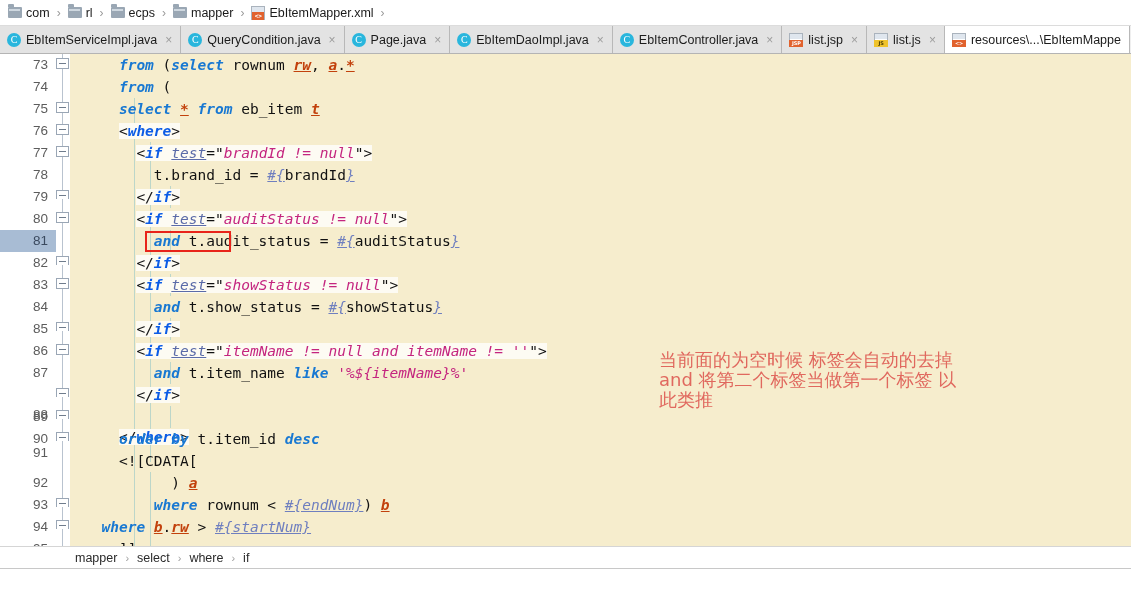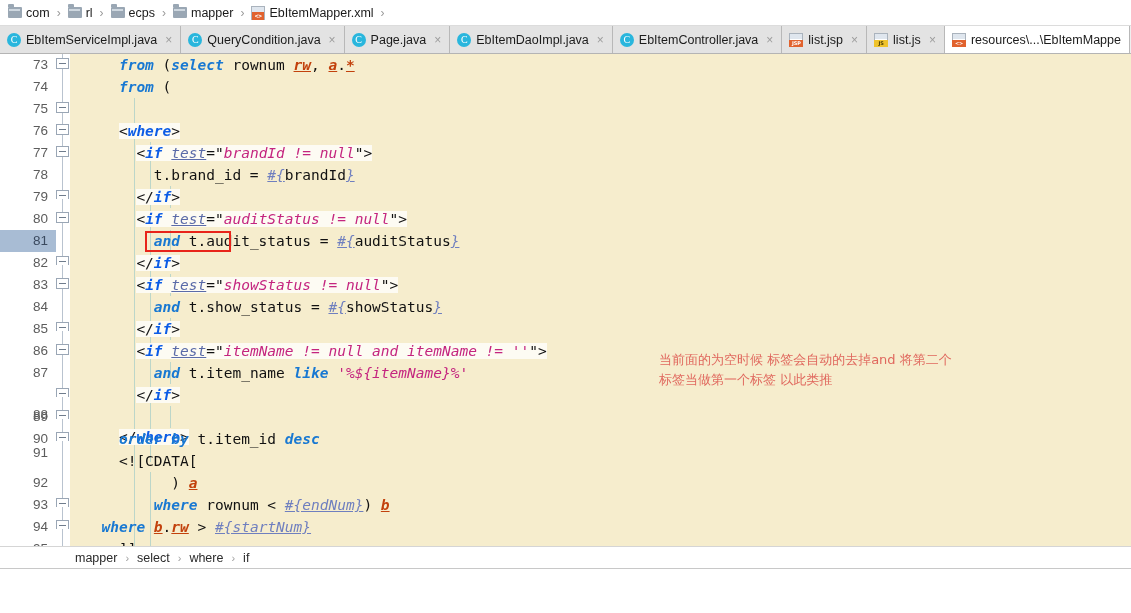--- a/index.html
+++ b/index.html
@@ -288,21 +288,21 @@
     position: absolute;
     border: 2px solid #e8241a;
     box-sizing: border-box;
     pointer-events: none;
   }
 
   .note {
     position: absolute;
     color: #e0685e;
     font-family: "DejaVu Sans", sans-serif;
-    font-size: 13px;
+    font-size: 18px;
     line-height: 20px;
     white-space: pre-wrap;
     width: 300px;
   }
 
   
   .status-breadcrumb {
     height: 22px;
     background: #ffffff;
     border-top: 1px solid #d5d5d5;
@@ -496,20 +496,21 @@
     <div class="indent-guide" style="left:86px;  top:220px; height:22px;"></div>
     <div class="indent-guide" style="left:86px;  top:264px; height:22px;"></div>
     <div class="indent-guide" style="left:86px;  top:308px; height:22px;"></div>
     <div class="indent-guide" style="left:86px;  top:352px; height:22px;"></div>
     <div class="indent-guide" style="left:66px;  top:418px; height:74px;"></div>
 
     <div class="row" style="top:0px;"><span class="txt"><span class="k-plain">    </span><span class="k-sql">from</span><span class="k-plain"> (</span><span class="k-sql">select</span><span class="k-plain"> rownum </span><span class="k-alias">rw</span><span class="k-plain">, </span><span class="k-alias">a</span><span class="k-plain">.</span><span class="k-alias">*</span></span></div>
 
     <div class="row" style="top:22px;"><span class="txt"><span class="k-plain">    </span><span class="k-sql">from</span><span class="k-plain"> (</span></span></div>
 
+    <div class="row" style="top:44px;"><span class="txt"><span class="k-plain">    </span><span class="k-sql">select</span><span class="k-plain"> </span><span class="k-alias">*</span><span class="k-plain"> </span><span class="k-sql">from</span><span class="k-plain"> eb_item </span><span class="k-alias">t</span></span></div>
 
     <div class="row" style="top:66px;"><span class="txt"><span class="k-plain">    </span><span class="tagbg"><span class="k-plain">&lt;</span><span class="k-tag">where</span><span class="k-plain">&gt;</span></span></span></div>
 
     <div class="row" style="top:88px;"><span class="txt"><span class="k-plain">      </span><span class="tagbg"><span class="k-plain">&lt;</span><span class="k-tag">if</span><span class="k-plain"> </span><span class="k-attr">test</span><span class="k-plain">=</span><span class="k-strq">"</span><span class="k-str">brandId != null</span><span class="k-strq">"</span><span class="k-plain">&gt;</span></span></span></div>
 
     <div class="row" style="top:110px;"><span class="txt"><span class="k-plain">        t.brand_id = </span><span class="k-var">#{</span><span class="k-plain">brandId</span><span class="k-var">}</span></span></div>
 
     <div class="row" style="top:132px;"><span class="txt"><span class="k-plain">      </span><span class="tagbg"><span class="k-plain">&lt;/</span><span class="k-tag">if</span><span class="k-plain">&gt;</span></span></span></div>
 
     <div class="row" style="top:154px;"><span class="txt"><span class="k-plain">      </span><span class="tagbg"><span class="k-plain">&lt;</span><span class="k-tag">if</span><span class="k-plain"> </span><span class="k-attr">test</span><span class="k-plain">=</span><span class="k-strq">"</span><span class="k-str">auditStatus != null</span><span class="k-strq">"</span><span class="k-plain">&gt;</span></span></span></div>

